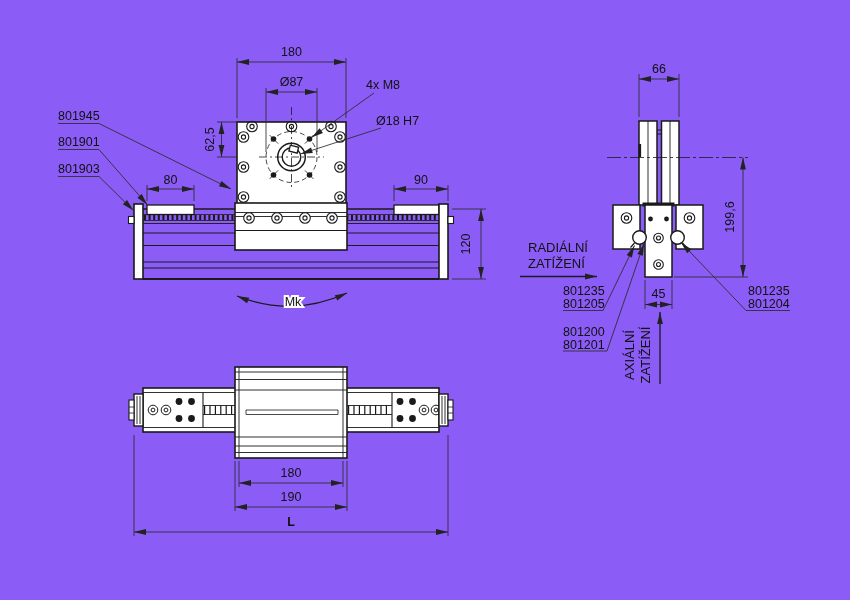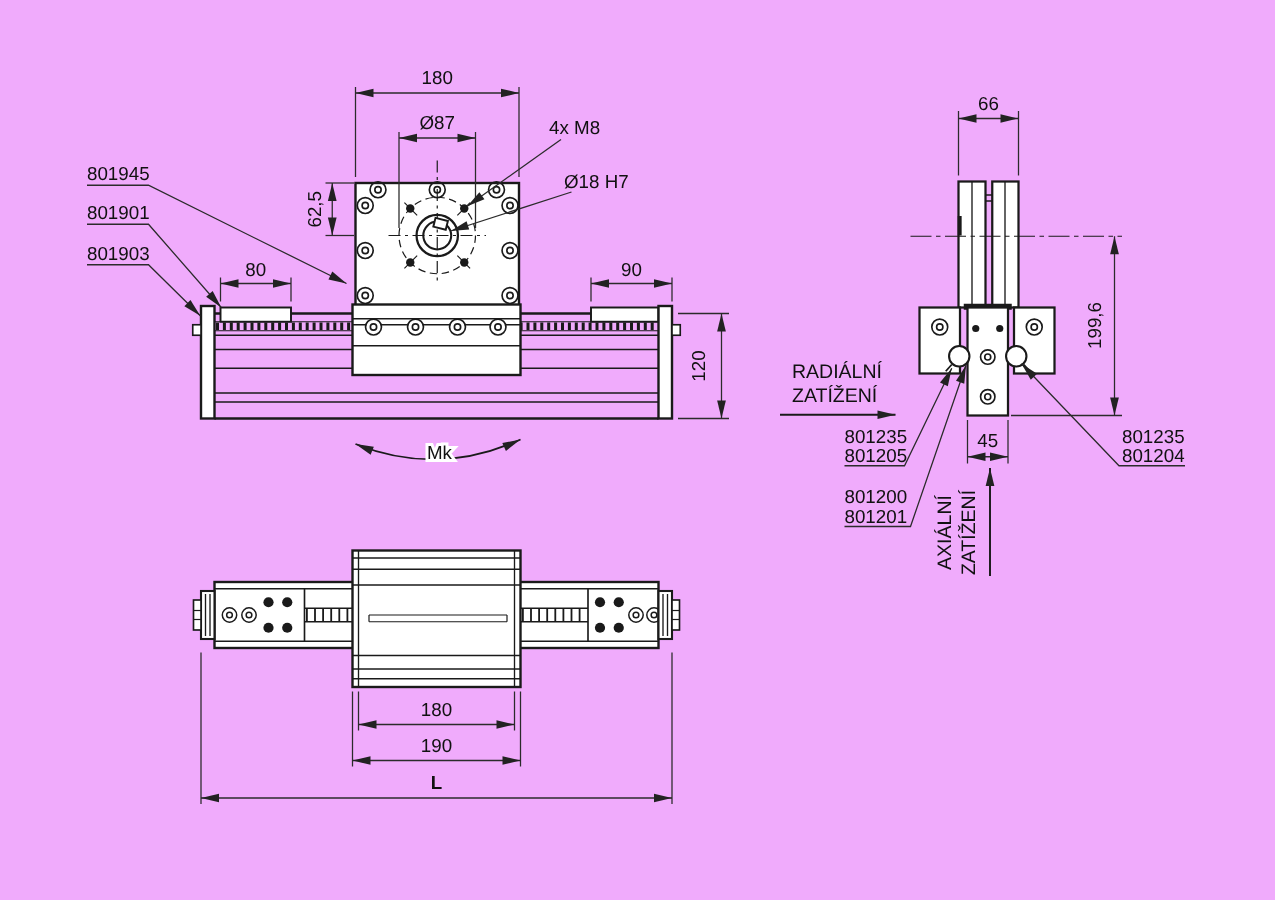--- a/index.html
+++ b/index.html
@@ -1,16 +1,16 @@
 <!DOCTYPE html>
 <html><head>
 <meta charset="utf-8">
 <style>
   html,body{margin:0;padding:0;background:#fff;}
-  .stage{position:relative;width:850px;height:600px;background:#f0abfc;overflow:hidden;}
+  .stage{position:relative;width:850px;height:600px;background:#8b5cf6;overflow:hidden;}
   svg{display:block;}
   text{font-family:"Liberation Sans","DejaVu Sans",sans-serif;fill:#111;}
   .dim{font-size:12.5px;}
   .part{font-size:12.5px;}
   .load{font-size:13px;}
   .halo{paint-order:stroke;stroke:#fff;stroke-width:4px;}
 </style>
 </head>
 <body>
 

